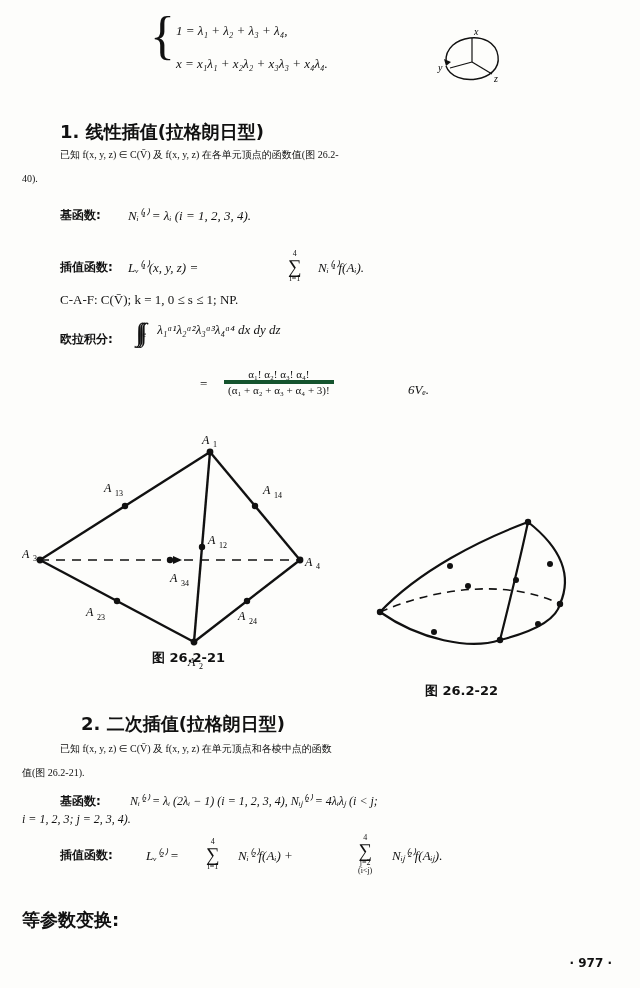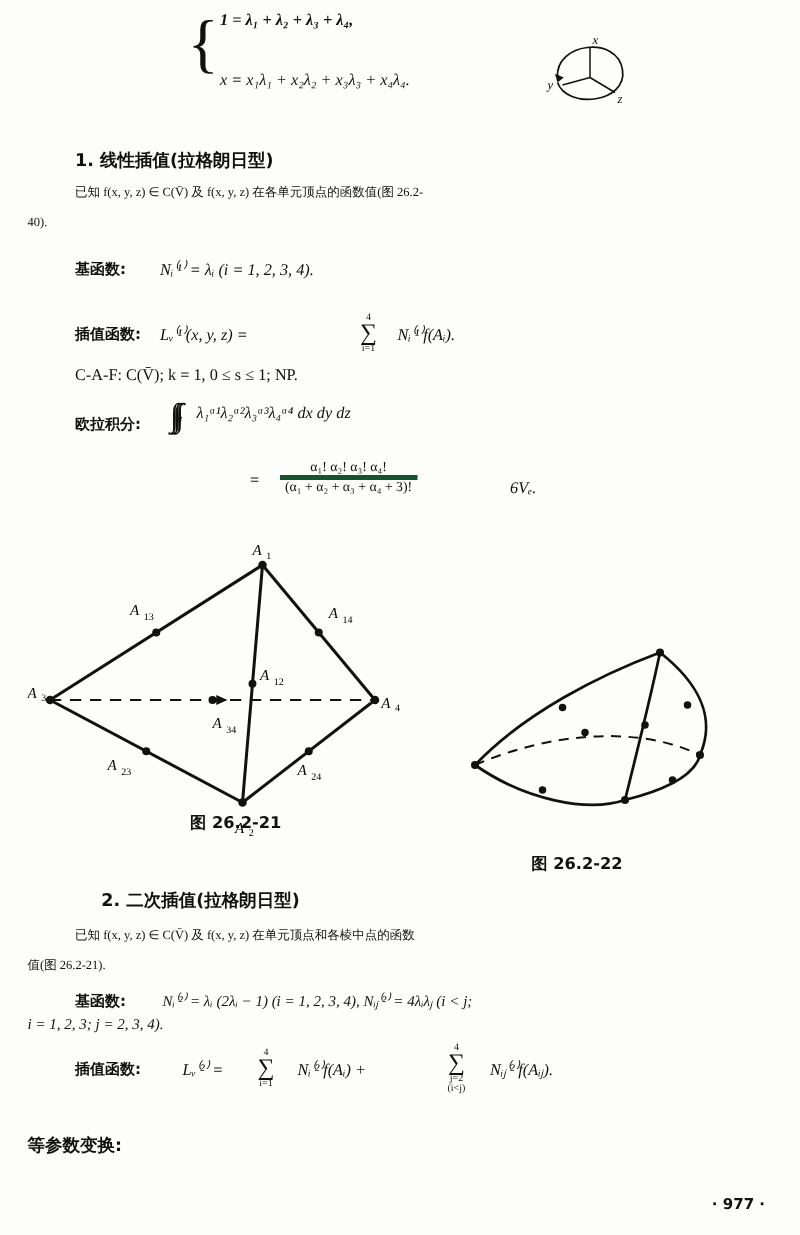--- a/index.html
+++ b/index.html
@@ -19,29 +19,29 @@
   .sub{font-size:8px;vertical-align:-3px;}
 
   
   #brace-block{left:150px;top:8px;width:330px;}
   .brace{
     position:absolute;left:0;top:2px;
     font-size:52px;line-height:52px;
     font-family:"Liberation Serif", serif;
   }
   .brace-line{position:absolute;left:26px;font-size:13px;font-style:italic;white-space:nowrap;}
-  #bl1{top:0;font-weight:bold;}
+  #bl1{top:15px;}
   #bl2{top:48px;}
 
   
   #axis-doodle{position:absolute;left:432px;top:22px;width:80px;height:70px;}
 
   
   .para{position:absolute;font-size:10px;line-height:18px;white-space:nowrap;}
-  .head{position:absolute;font-size:14px;font-family:"DejaVu Sans", sans-serif;font-weight:bold;white-space:nowrap;}
+  .head{position:absolute;font-size:18px;font-family:"DejaVu Sans", sans-serif;font-weight:bold;white-space:nowrap;}
 
   .frm{position:absolute;font-size:13px;white-space:nowrap;font-style:italic;}
   .frmn{font-style:normal;}
 
   
   .frac{display:inline-block;vertical-align:middle;text-align:center;font-size:11px;}
   .frac .num{display:block;padding:0 4px;border-bottom:4px solid #14532d;}
   .frac .den{display:block;padding:0 4px;}
 
   

